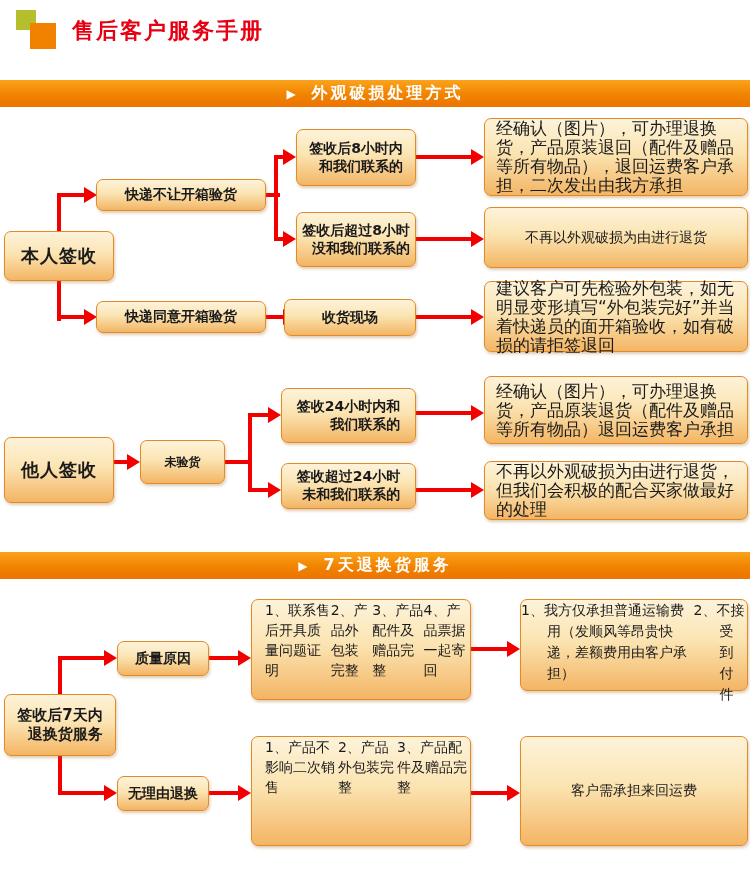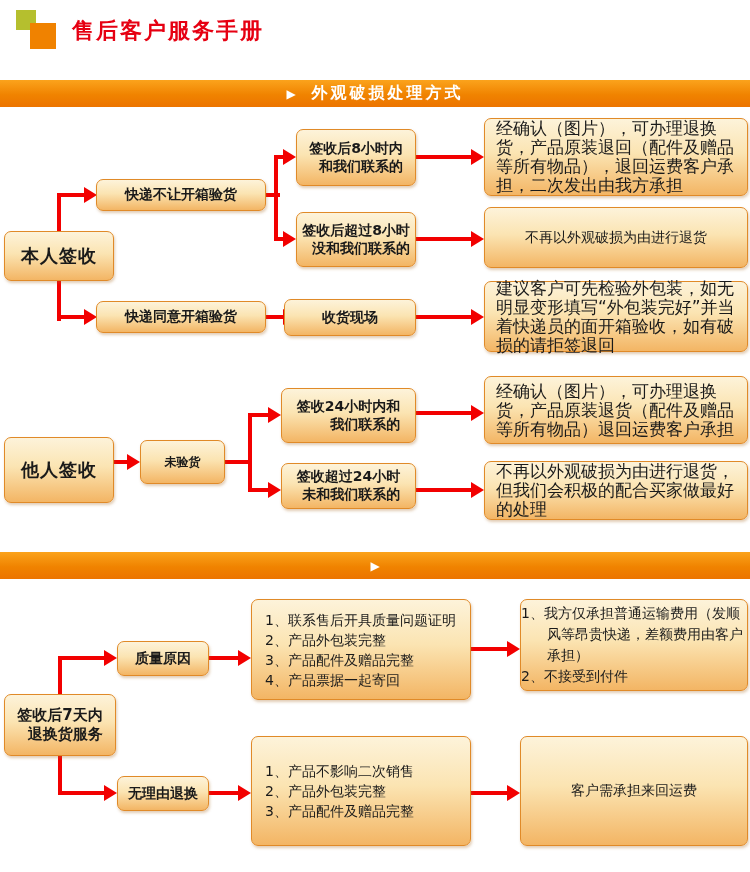--- a/index.html
+++ b/index.html
@@ -23,21 +23,21 @@
          background:linear-gradient(180deg,#fdf3da 0%,#fbe4b2 45%,#f3b564 100%);
          box-shadow:1px 2px 3px rgba(170,110,40,.35);
          display:flex; align-items:center; justify-content:center;
          text-align:right; color:#1a1a1a; font-size:14px; }
   .b { font-weight:bold; }
   .root { font-size:18px; font-weight:bold; letter-spacing:1px; }
   .root2 { font-size:15px; font-weight:bold; }
   .pre { white-space:pre-line; }
   .result { text-align:left; padding:2px 11px; line-height:19px; font-size:17px; }
   .cresult { font-size:14px; padding:0 10px; }
-  .listbox { flex-direction:column; align-items:flex-start; justify-content:center;
+  .listbox { flex-direction:row; align-items:flex-start; justify-content:center;
              text-align:left; padding-left:13px; line-height:20px; }
   .hang { padding:0 0; }
   .hang .li { text-indent:-1.85em; padding-left:1.85em; line-height:21px; }
 
   
   .hl { position:absolute; height:4px; background:#f20000; }
   .vl { position:absolute; width:4px; background:#f20000; }
   .ah { position:absolute; width:0; height:0; border-top:8px solid transparent;
         border-bottom:8px solid transparent; border-left:13px solid #f20000; }
 </style>
@@ -107,20 +107,21 @@
   <div class="box b" style="left:140px;top:440px;width:85px;height:44px;font-size:12px">未验货</div>
   <div class="box b pre" style="left:281px;top:388px;width:135px;height:55px">签收24小时内和
 我们联系的</div>
   <div class="box b pre" style="left:281px;top:463px;width:135px;height:46px">签收超过24小时
 未和我们联系的</div>
   <div class="box result" style="left:484px;top:376px;width:264px;height:68px">经确认（图片），可办理退换货，产品原装退货（配件及赠品等所有物品）退回运费客户承担</div>
   <div class="box result" style="left:484px;top:461px;width:264px;height:59px">不再以外观破损为由进行退货，但我们会积极的配合买家做最好的处理</div>
 
   <div class="banner" style="top:552px">
     <span class="tri">▶</span>
+    <span>7天退换货服务</span>
   </div>
 
   <div class="vl" style="left:58px;top:656px;height:139px"></div>
   <div class="hl" style="left:58px;top:656px;width:46px"></div>
   <div class="ah" style="left:104px;top:650px"></div>
   <div class="hl" style="left:58px;top:791px;width:46px"></div>
   <div class="ah" style="left:104px;top:785px"></div>
   <div class="hl" style="left:209px;top:656px;width:29px"></div>
   <div class="ah" style="left:238px;top:650px"></div>
   <div class="hl" style="left:209px;top:791px;width:29px"></div>

